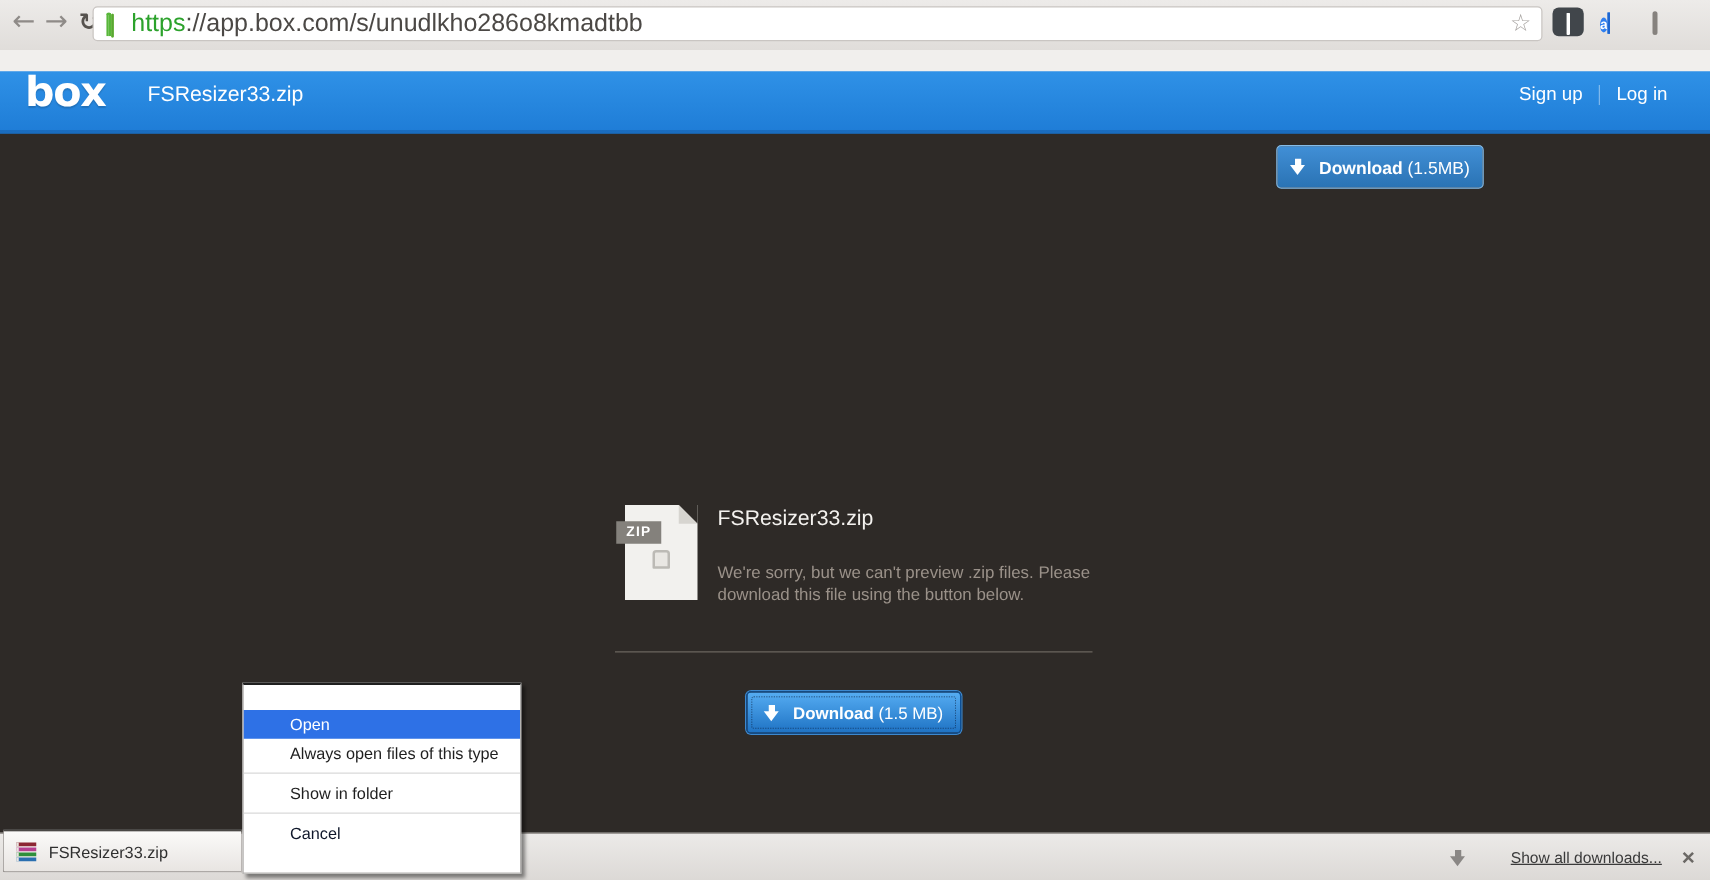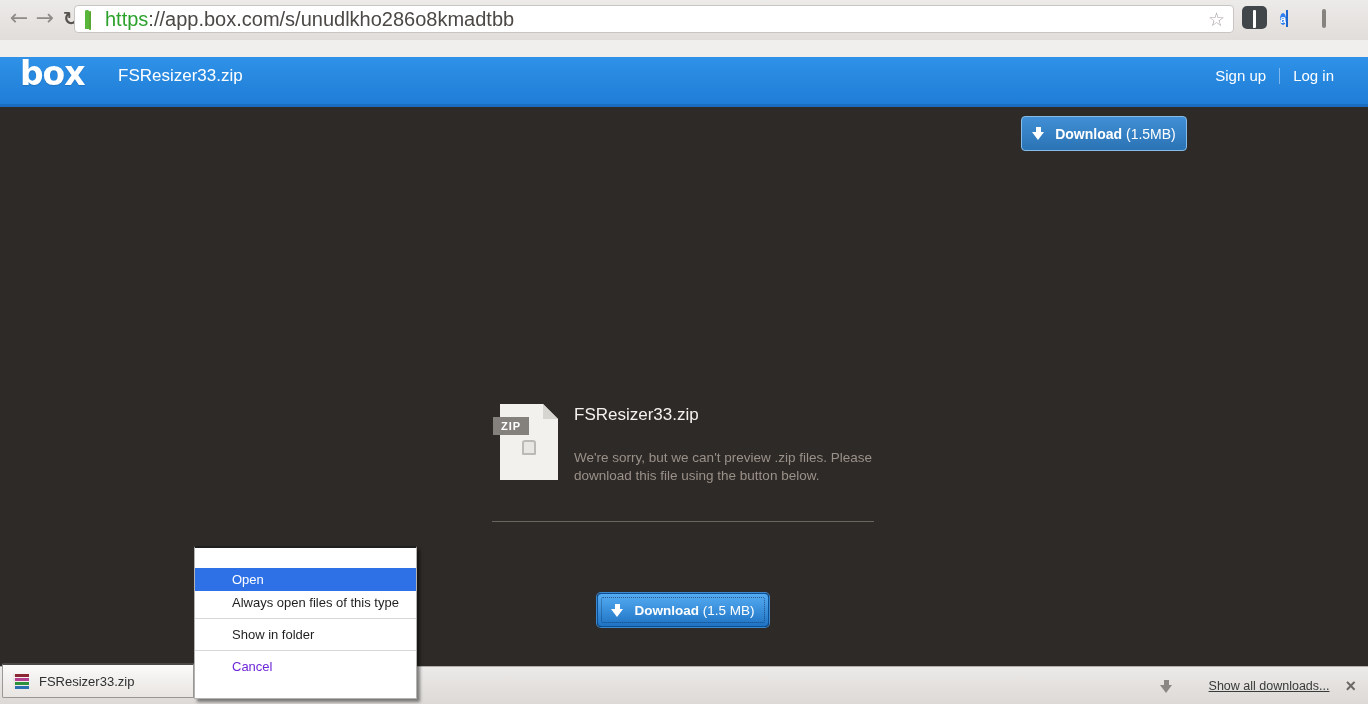--- a/index.html
+++ b/index.html
@@ -73,31 +73,31 @@
   .zip-teeth { position:absolute; left:24px; top:53px; width:10px; }
   .tooth { width:4px; height:3px; background:#bcbab5; margin-bottom:1px; }
   .tooth:nth-child(even) { margin-left:5px; }
   .file-info { margin-left:16px; padding-top:1px; }
   .file-title { color:#f4f2ef; font-size:17px; }
   .file-msg { color:#9a9189; font-size:13.5px; line-height:18px; margin-top:24px; }
   .divider { position:absolute; left:492px; top:409px; width:382px; height:1px; background:#6b655f; }
   .main-dl-btn { position:absolute; left:597px; top:441px; width:172px; height:34px; border-radius:4px;
     background:linear-gradient(#55acf2,#1f73c4); border:1px solid #0d4f94; box-shadow:0 0 0 1px #3c88cf;
     outline:none; color:#fff; display:flex; align-items:center; justify-content:center; gap:10px;
-    cursor:pointer; font-size:13.5px; position:absolute;margin-top:40px; }
+    cursor:pointer; font-size:13.5px; position:absolute; }
   .main-dl-btn .focus-ring { position:absolute; left:3px; top:3px; right:3px; bottom:3px;
     border:1px dotted rgba(10,30,60,0.55); border-radius:2px; pointer-events:none; }
 
   
   .ctx-menu { position:absolute; left:194px; top:546px; width:223px; background:#fff;
     border:1px solid #b4b2b0; border-top:2px solid #1f1f1f; box-shadow:3px 3px 3px rgba(0,0,0,0.45);
     padding:20px 0; z-index:20; }
   .ctx-item { height:23px; line-height:23px; font-size:13px; color:#1f1f1f; padding-left:37px; cursor:pointer; }
   .ctx-item.hl { background:#2e71e6; color:#fff; }
-  .ctx-item.disabled { color:#6d28d9; cursor:default; }
+  .ctx-item.disabled { color:#0f172a; cursor:default; }
   .ctx-sep { height:1px; background:#d9d9d9; margin:4px 0; }
 
   
   .dl-bar { position:absolute; left:0; top:666px; width:1368px; height:38px;
     background:linear-gradient(#eceae8,#dcd9d6); border-top:1px solid #b2afac; z-index:15; }
   .dl-item { position:absolute; left:2px; top:-4px; height:35px; display:flex; cursor:pointer; }
   .dl-item-main { width:191px; height:35px; background:linear-gradient(#fbfaf9,#e8e5e2);
     border:1px solid #9b9794; border-top:2px solid #4a4846; border-right:none; border-radius:2px 0 0 2px;
     display:flex; align-items:center; padding-left:10px; gap:10px; }
   .rar-icon { width:16px; height:16px; flex:none; display:flex; flex-direction:column; justify-content:center; gap:1px; }

